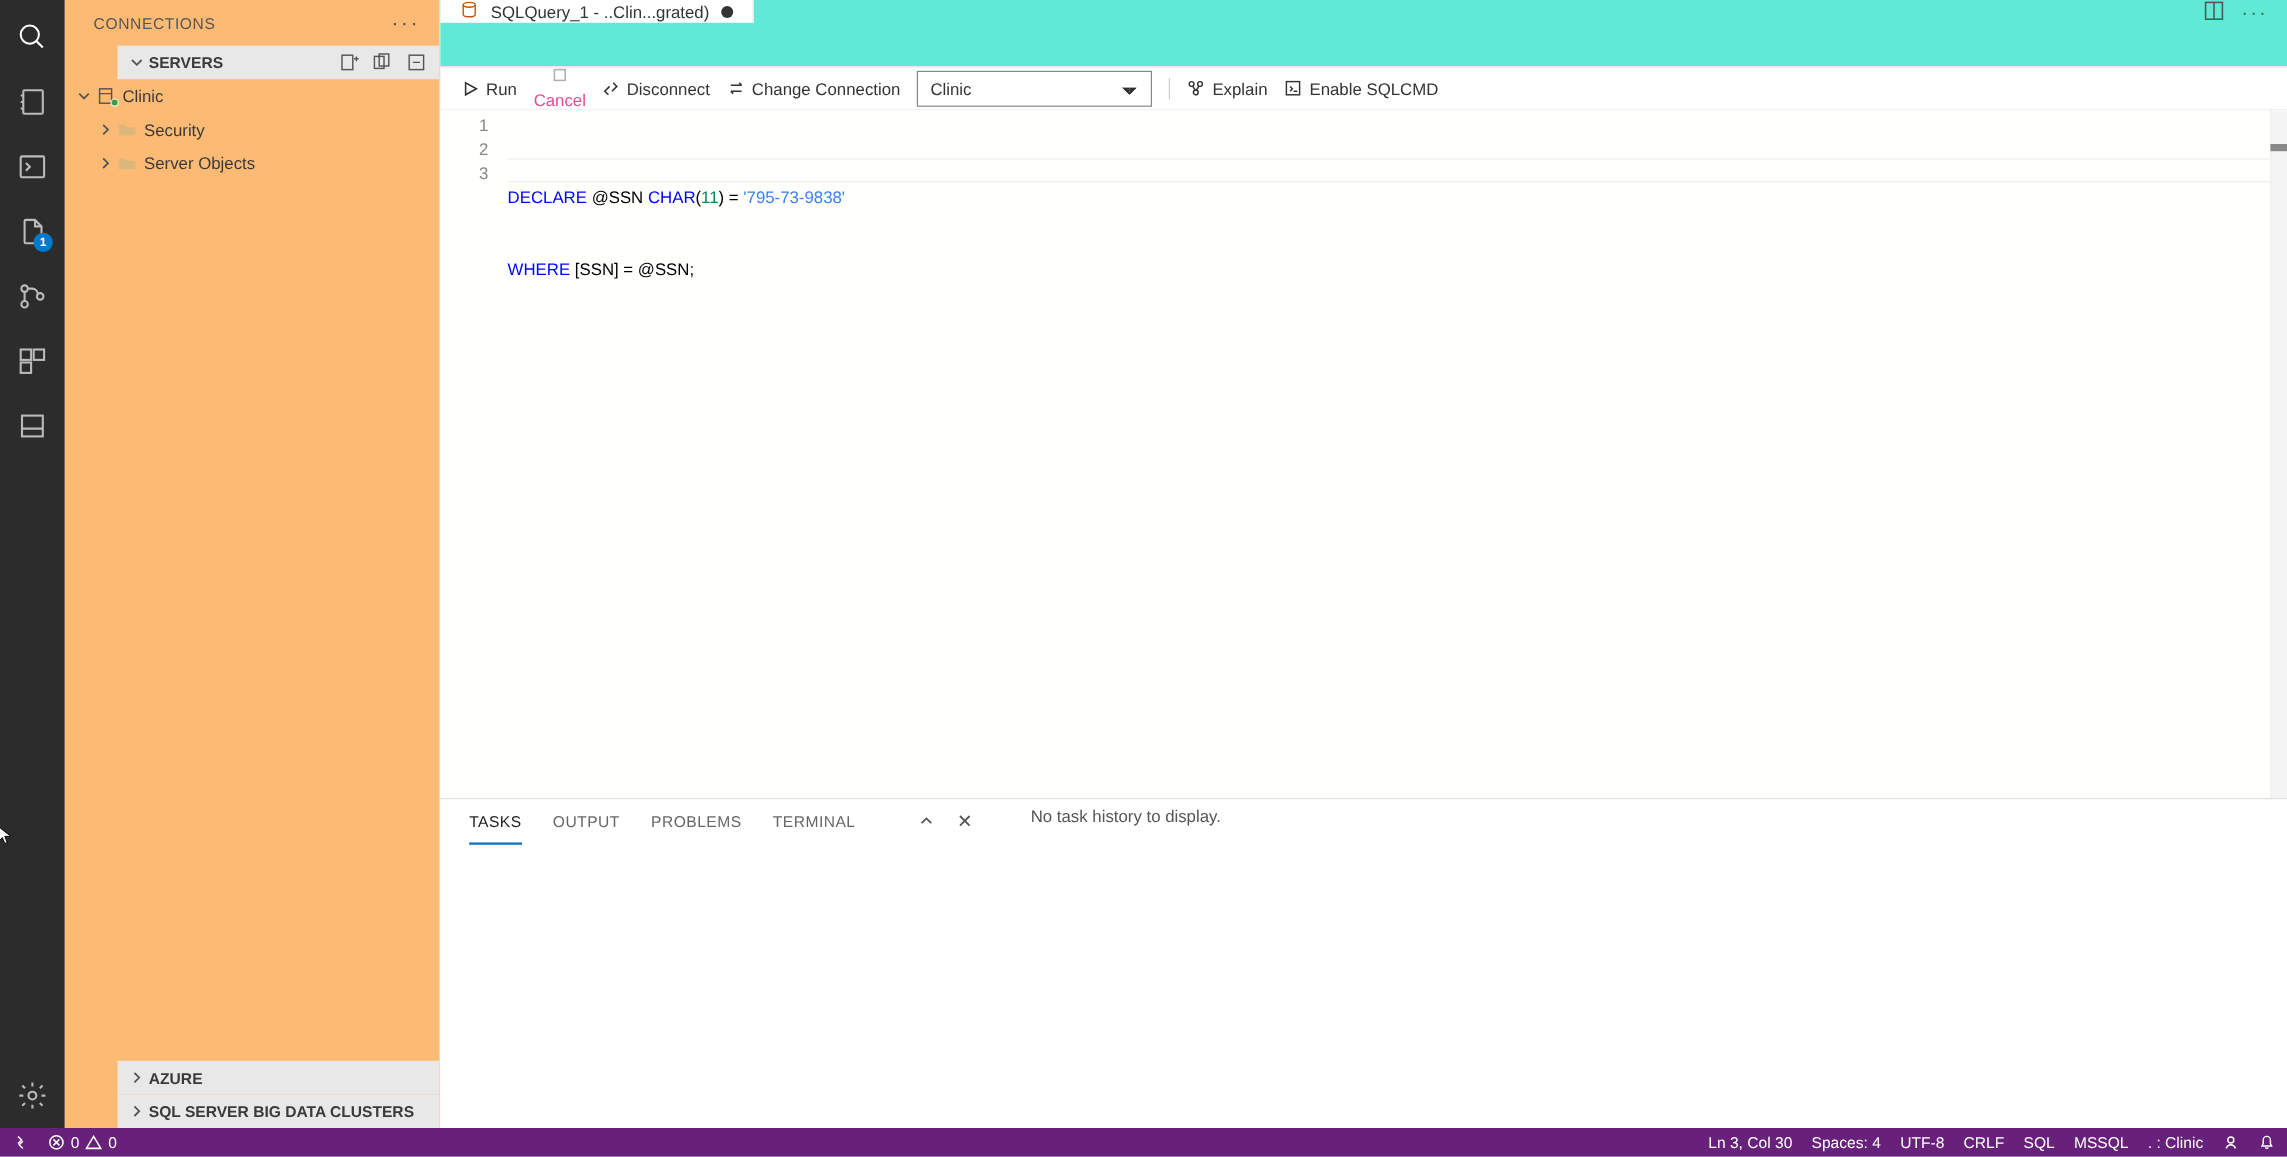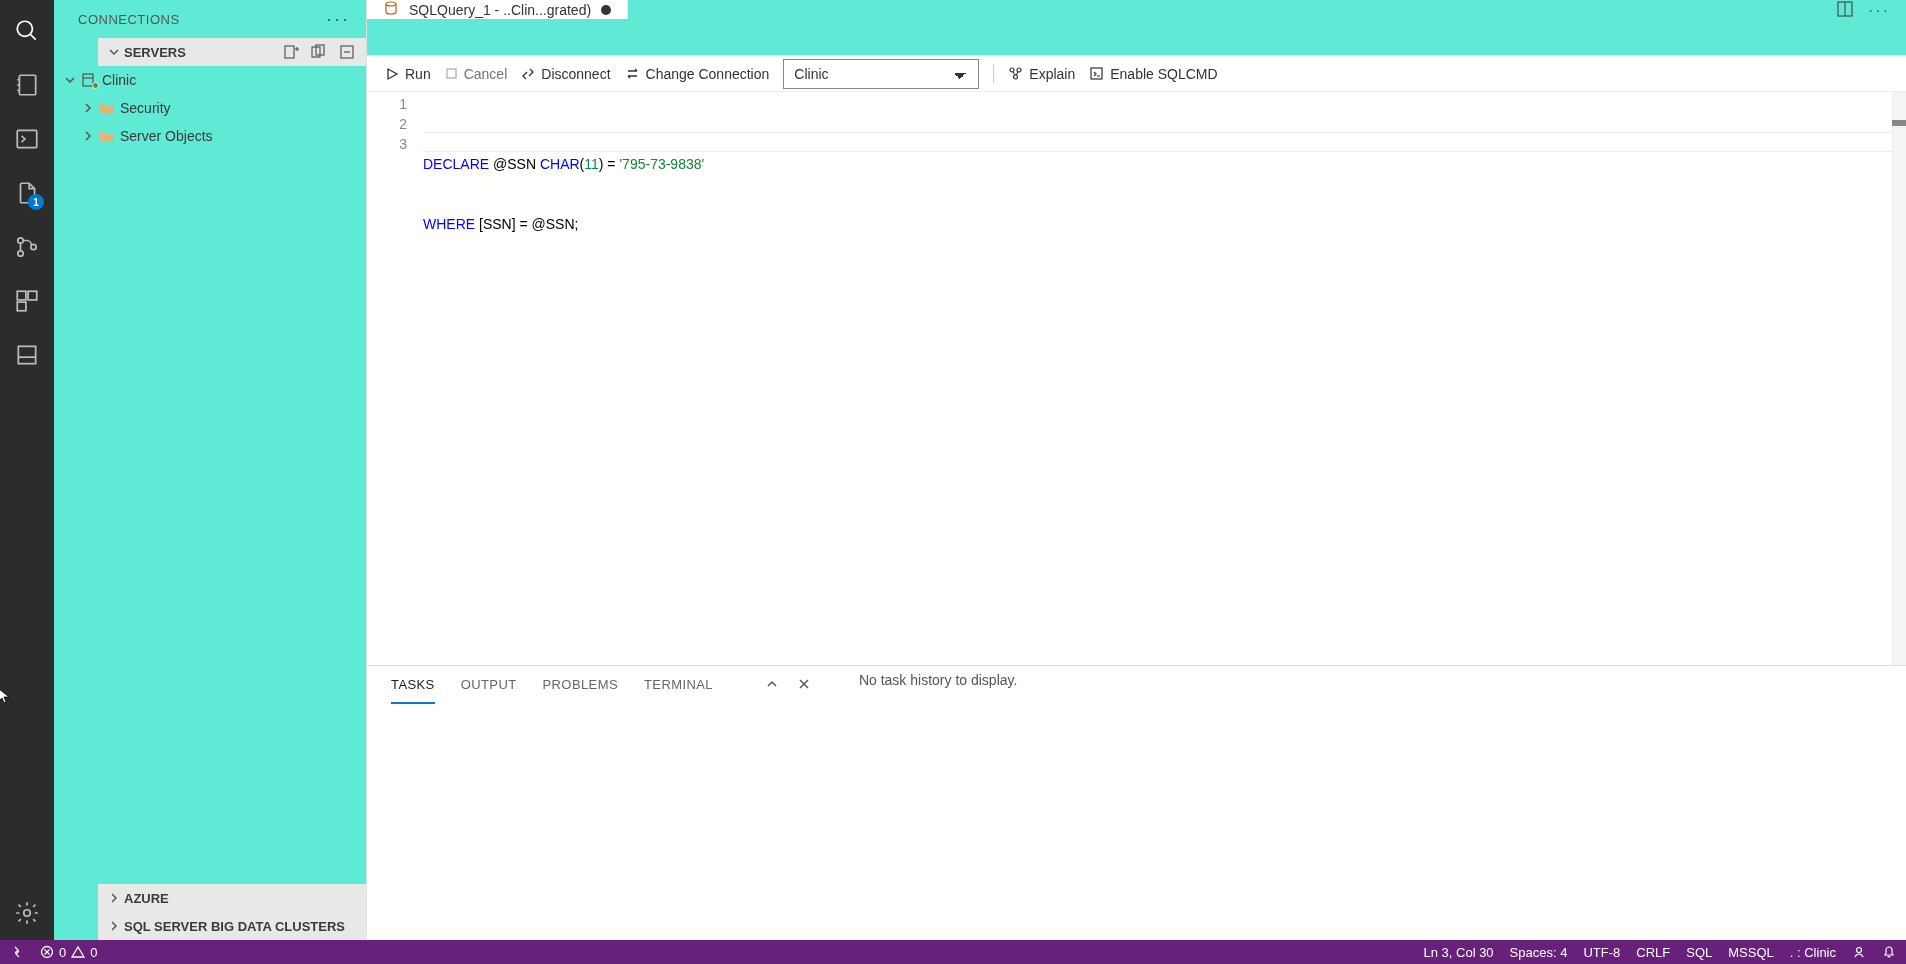--- a/index.html
+++ b/index.html
@@ -12,21 +12,21 @@
 
 
 .activity-bar { width: 54px; background: #2c2c2c; display: flex; flex-direction: column; align-items: center; padding-top: 4px; }
 .activity-bar .act-item { width: 54px; height: 54px; display: flex; align-items: center; justify-content: center; color: #bbb; cursor: pointer; position: relative; }
 .activity-bar .act-item.active { color: #fff; }
 .activity-bar .act-item svg { width: 26px; height: 26px; }
 .activity-bar .spacer { flex: 1; }
 .badge { position: absolute; bottom: 10px; right: 10px; background: #007acc; color: #fff; font-size: 10px; border-radius: 50%; width: 16px; height: 16px; display: flex; align-items: center; justify-content: center; font-weight: 600; }
 
 
-.sidebar { width: 313px; background: #5eead4; display: flex; flex-direction: column; border-right: 1px solid #e0e0e0; font-size: 14px; color: #4a4a4a; }
+.sidebar { width: 313px; background: #fdba74; display: flex; flex-direction: column; border-right: 1px solid #e0e0e0; font-size: 14px; color: #4a4a4a; }
 .sidebar-header { height: 38px; display: flex; align-items: center; justify-content: space-between; padding: 0 16px 0 24px; color: #555; letter-spacing: 0.5px; font-size: 13px; }
 .sidebar-header .more { font-size: 18px; color: #555; cursor: pointer; letter-spacing: 2px; }
 .section-header { height: 28px; display: flex; align-items: center; padding: 0 8px; font-weight: 700; font-size: 13px; background: #e8e8e8; color: #3a3a3a; cursor: pointer; margin-left: 44px; }
 .section-header .chev { width: 16px; display: flex; justify-content: center; }
 .section-header .label { flex: 1; margin-left: 2px; }
 .section-header .hicons { display: flex; gap: 6px; }
 .section-header .hicons span { width: 22px; height: 22px; display: flex; align-items: center; justify-content: center; color: #555; }
 
 .tree { flex: 1; overflow: auto; }
 .tree-item { height: 28px; display: flex; align-items: center; cursor: pointer; padding-right: 8px; }
@@ -41,36 +41,36 @@
 
 .tabs-row { height: 56px; display: flex; align-items: flex-start; background: #5eead4; border-bottom: 1px solid #e8e8e8; }
 .tab { display: flex; align-items: center; padding: 0 16px; background: #fff; border-right: 1px solid #eee; gap: 10px; font-size: 14px; color: #333; cursor: pointer; }
 .tab .dirty { width: 10px; height: 10px; border-radius: 50%; background: #333; }
 .tabs-row .grow { flex: 1; }
 .tabs-row .tab-actions { display: flex; align-items: center; gap: 14px; padding: 0 16px; color: #555; }
 
 
 .toolbar { height: 36px; display: flex; align-items: center; gap: 14px; padding: 0 18px; border-bottom: 1px solid #eee; font-size: 14px; color: #333; }
 .toolbar .tbtn { display: flex; align-items: center; gap: 6px; cursor: pointer; }
-.toolbar .tbtn.disabled { color: #737373; cursor: default; }
+.toolbar .tbtn.disabled { color: #ec4899; cursor: default; flex-direction: column; }
 .toolbar .sep { width: 1px; height: 18px; background: #ccc; }
 .toolbar select.conn-select { appearance: none; -webkit-appearance: none; border: 1px solid #888; height: 30px; padding: 0 30px 0 10px; font-size: 14px; background: #fff; width: 196px; color: #333; background-image: linear-gradient(45deg, transparent 50%, #333 50%), linear-gradient(135deg, #333 50%, transparent 50%); background-position: calc(100% - 18px) 13px, calc(100% - 12px) 13px; background-size: 6px 6px, 6px 6px; background-repeat: no-repeat; }
 
 
 .editor-body { flex: 1; display: flex; min-height: 0; background: #fffffe; font-family: Consolas, "Courier New", monospace; font-size: 14px; position: relative; overflow: hidden; }
 .gutter { width: 56px; text-align: right; padding: 2px 16px 0 0; color: #888; line-height: 20px; user-select: none; }
 .gutter div { height: 20px; }
 .code { flex: 1; padding-top: 2px; line-height: 20px; white-space: pre; color: #000; position: relative; }
 .code .line { height: 20px; }
 .code .hl { position: absolute; left: 0; right: 0; height: 20px; border-top: 1px solid #eee; border-bottom: 1px solid #eee; z-index: 0; }
 .code .line span { position: relative; z-index: 1; }
 .kw { color: #0000ff; }
 .fn { color: #0000ff; }
 .num { color: #098658; }
-.str { color: #15803d; }
+.str { color: #3b82f6; }
 .right-strip { position: absolute; right: 0; top: 0; width: 14px; height: 100%; background: #f4f4f4; border-left: 1px solid #eee; }
 .right-strip .mark { position: absolute; right: 0; width: 14px; height: 6px; background: #888; }
 
 
 .panel { height: 275px; border-top: 1px solid #e0e0e0; display: flex; flex-direction: row; background: #fff; }
 .panel-tabs { height: 38px; display: flex; align-items: center; padding: 0 24px; gap: 26px; font-size: 13px; color: #666; }
 .panel-tabs .ptab { height: 100%; display: flex; align-items: center; cursor: pointer; border-bottom: 2px solid transparent; letter-spacing: 0.4px; }
 .panel-tabs .ptab.active { color: #222; border-bottom-color: #1177cc; }
 .panel-tabs .grow { flex: 1; }
 .panel-tabs .pactions { display: flex; gap: 18px; color: #555; font-size: 14px; }

